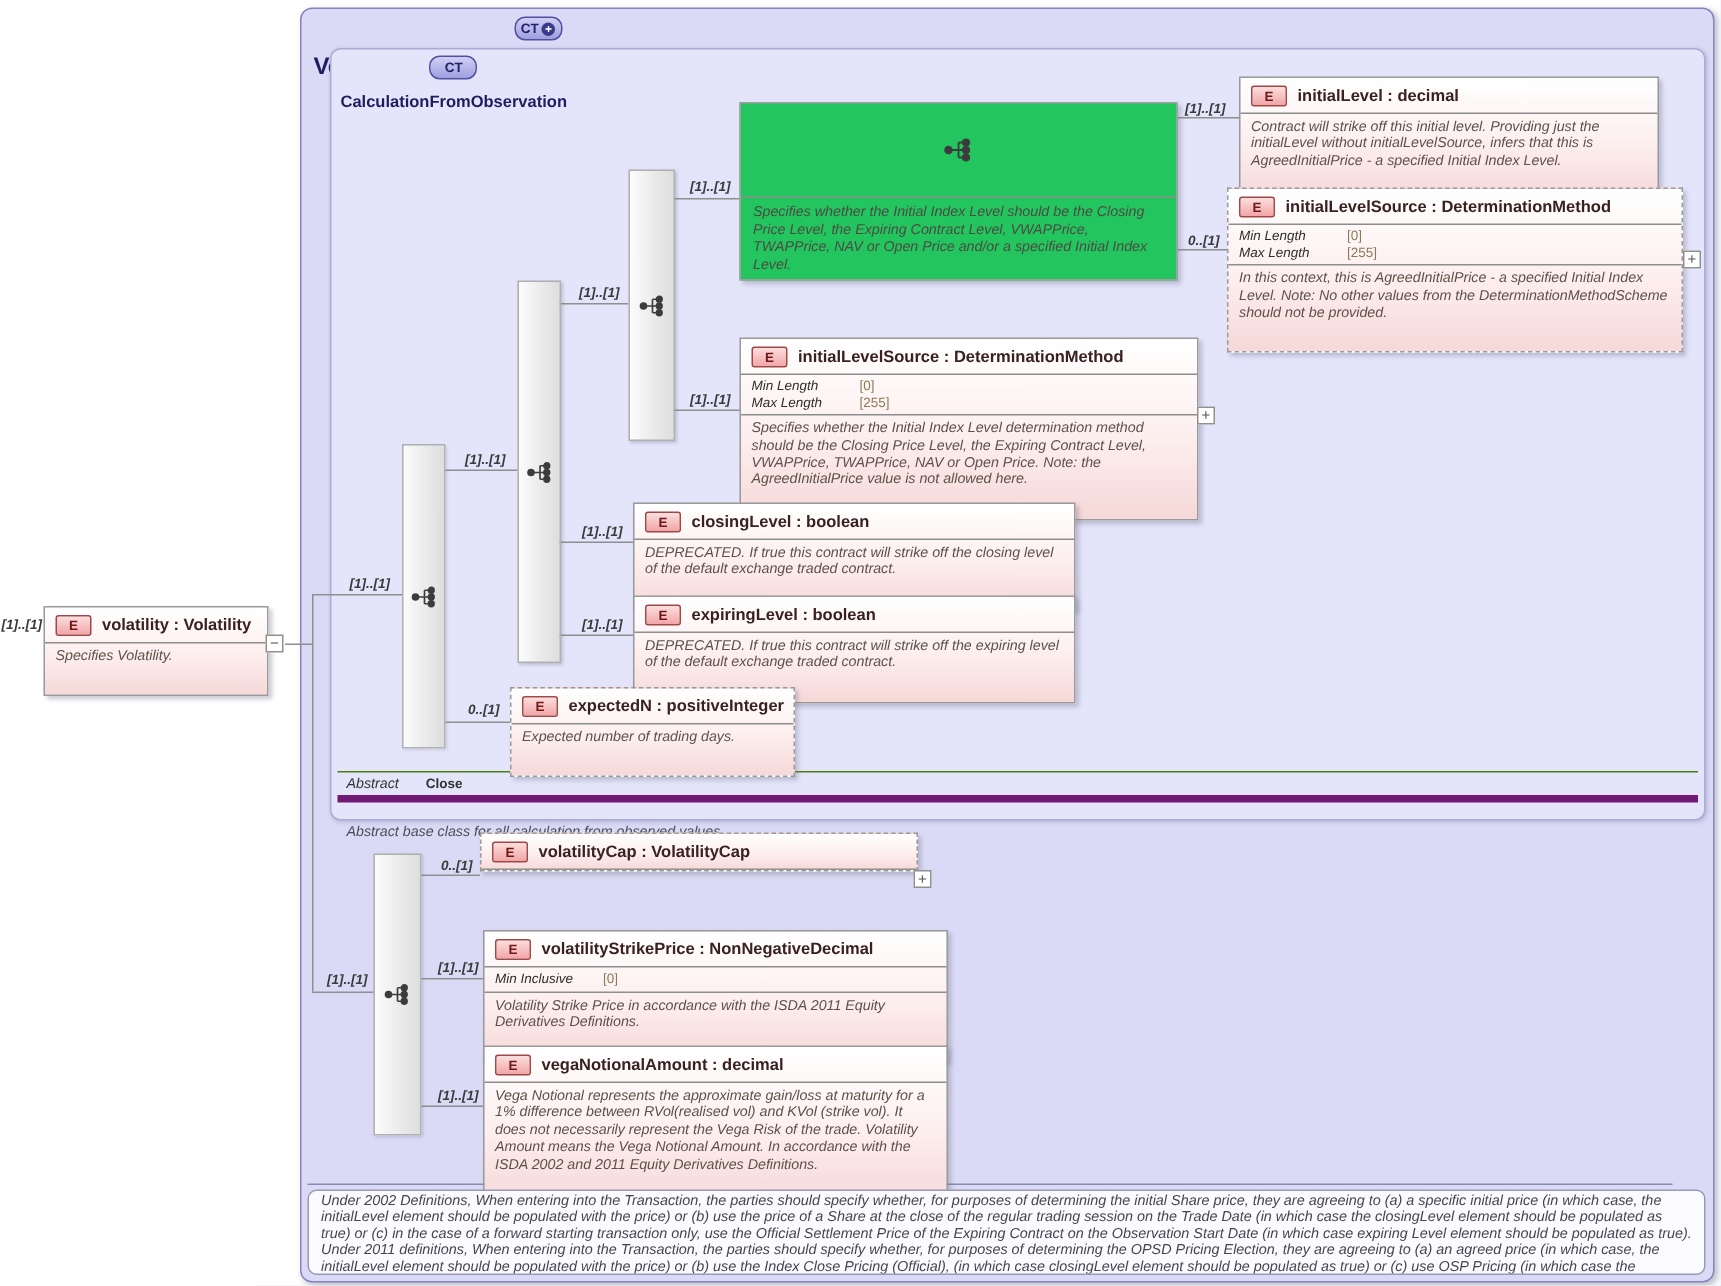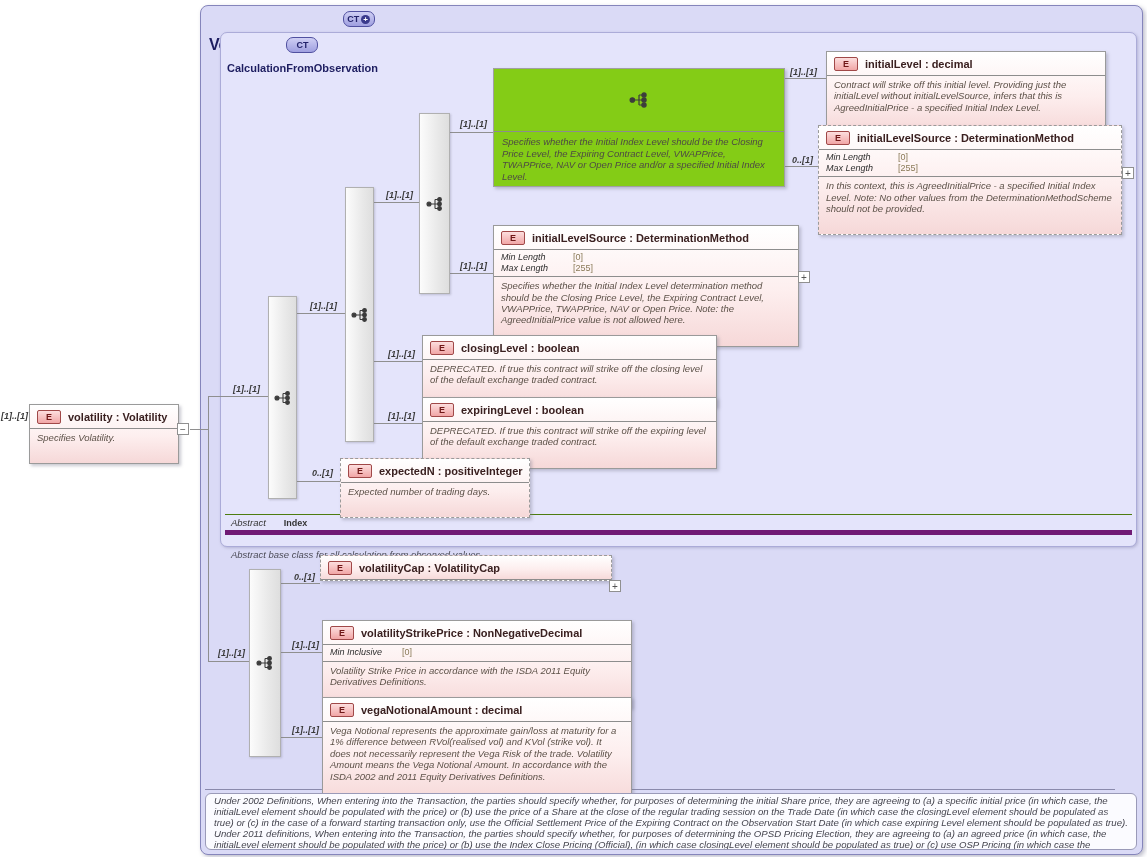--- a/index.html
+++ b/index.html
@@ -67,21 +67,21 @@
   .facet-row{display:flex;gap:10px;line-height:1.18;}
   .facet-label{font-style:italic;color:#2e2e2e;font-size:9px;min-width:62px;}
   .facet-value{color:#8a7a58;font-size:9px;}
   
   .seq-bar{
     position:absolute;background:linear-gradient(90deg,#fcfcfc,#e9e9e9 60%,#dedede);
     border:1px solid #b0b0b0;box-shadow:1px 1px 2px rgba(120,120,140,.35);
     display:flex;align-items:center;justify-content:center;
   }
   .choice-box{
-    position:absolute;background:#84cc16;border:1px solid #a0a0a0;
+    position:absolute;background:#22c55e;border:1px solid #a0a0a0;
     box-shadow:2px 2px 3px rgba(120,120,140,.4);
   }
   .choice-icon-row{height:62px;display:flex;align-items:center;justify-content:center;border-bottom:1px solid #8d8d8d;}
   .choice-doc{padding:4px 8px;font-style:italic;font-size:9.5px;color:#4e4a44;line-height:1.22;}
   
   .hline{position:absolute;height:1px;background:#8f8f8f;}
   .vline{position:absolute;width:1px;background:#8f8f8f;}
   .card{
     position:absolute;font-size:9px;font-weight:bold;font-style:italic;color:#3a3a3a;white-space:nowrap;
   }
@@ -117,21 +117,21 @@
 
   <div class="ct-inner">
     <div class="ct-header" style="left:6px;top:4px;">
       <span class="ct-badge">
         <span>CT</span>
       </span>
       <span class="ct-title" style="font-size:11px;">CalculationFromObservation</span>
     </div>
     <div class="abstract-row">
       <span class="abstract-label">Abstract</span>
-      <span class="abstract-value">Index</span>
+      <span class="abstract-value">Close</span>
     </div>
     <div class="abstract-doc">Abstract base class for all calculation from observed values.</div>
   </div>
 
   <div class="hline" style="left:190px;top:429px;width:18px;"></div>
   <div class="vline" style="left:208px;top:396px;height:265px;"></div>
   <div class="hline" style="left:208px;top:396px;width:60px;"></div>
   <div class="hline" style="left:295px;top:313px;width:50px;"></div>
   <div class="hline" style="left:295px;top:481px;width:45px;"></div>
   <div class="hline" style="left:372px;top:202px;width:47px;"></div>

